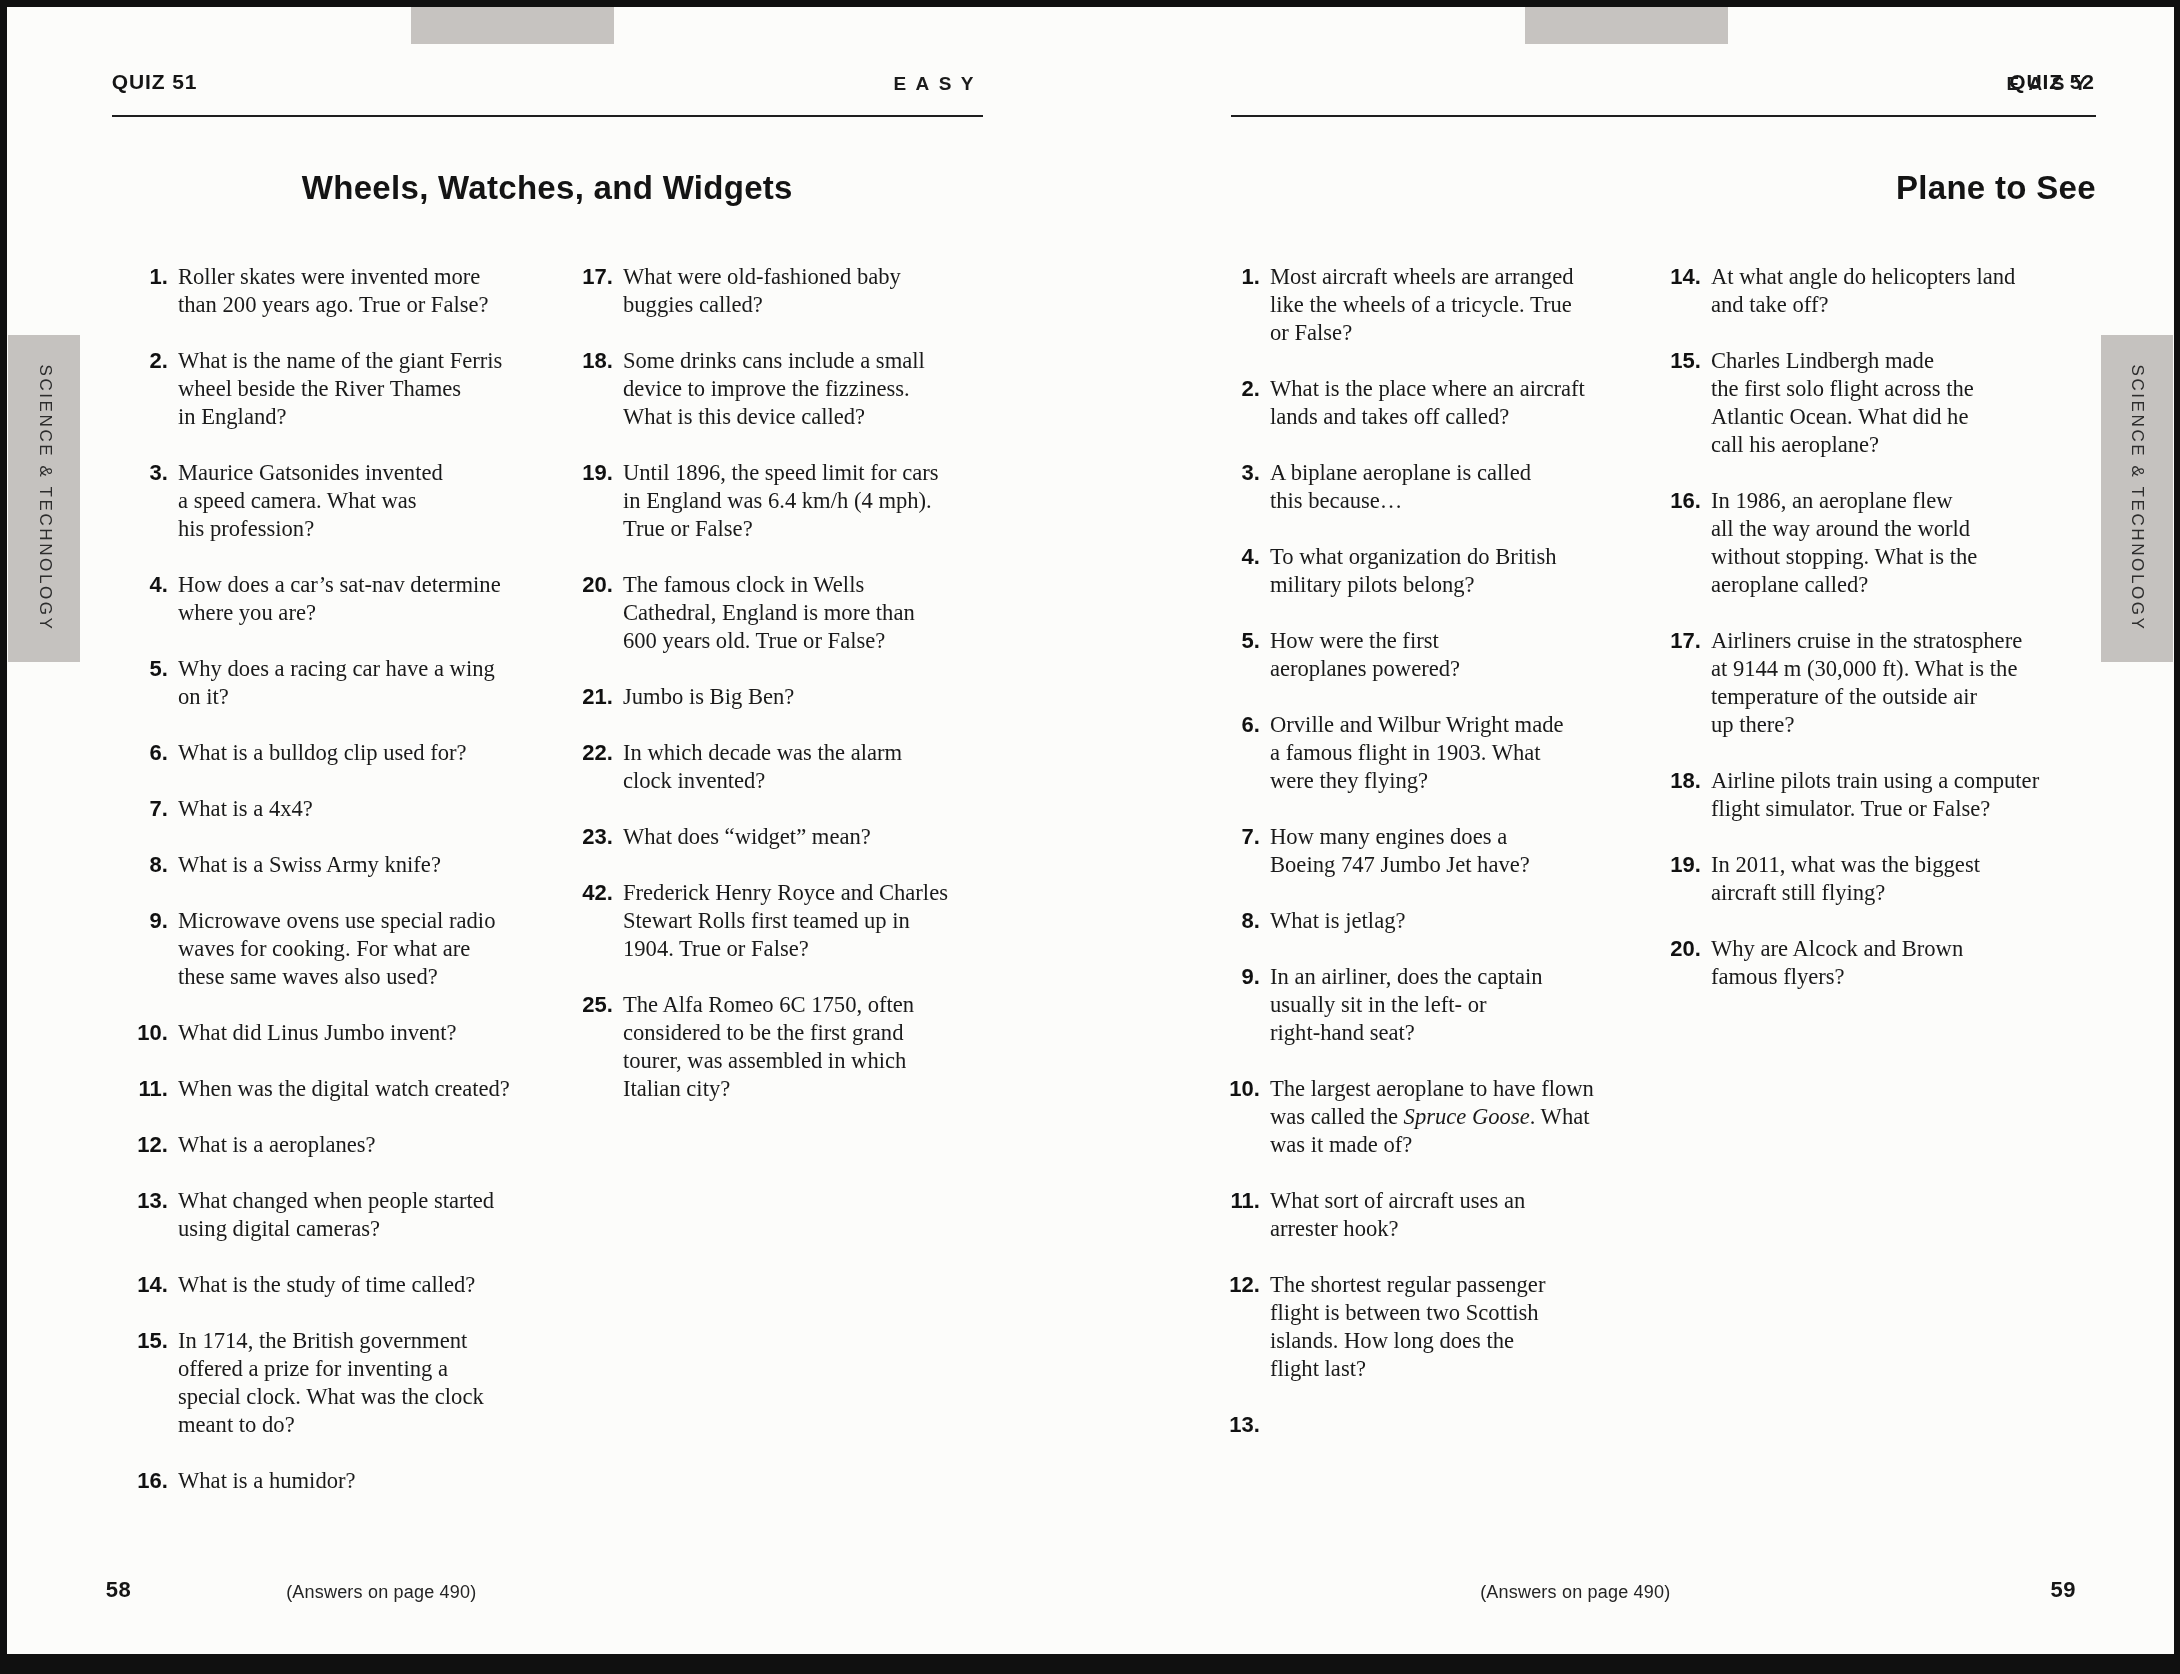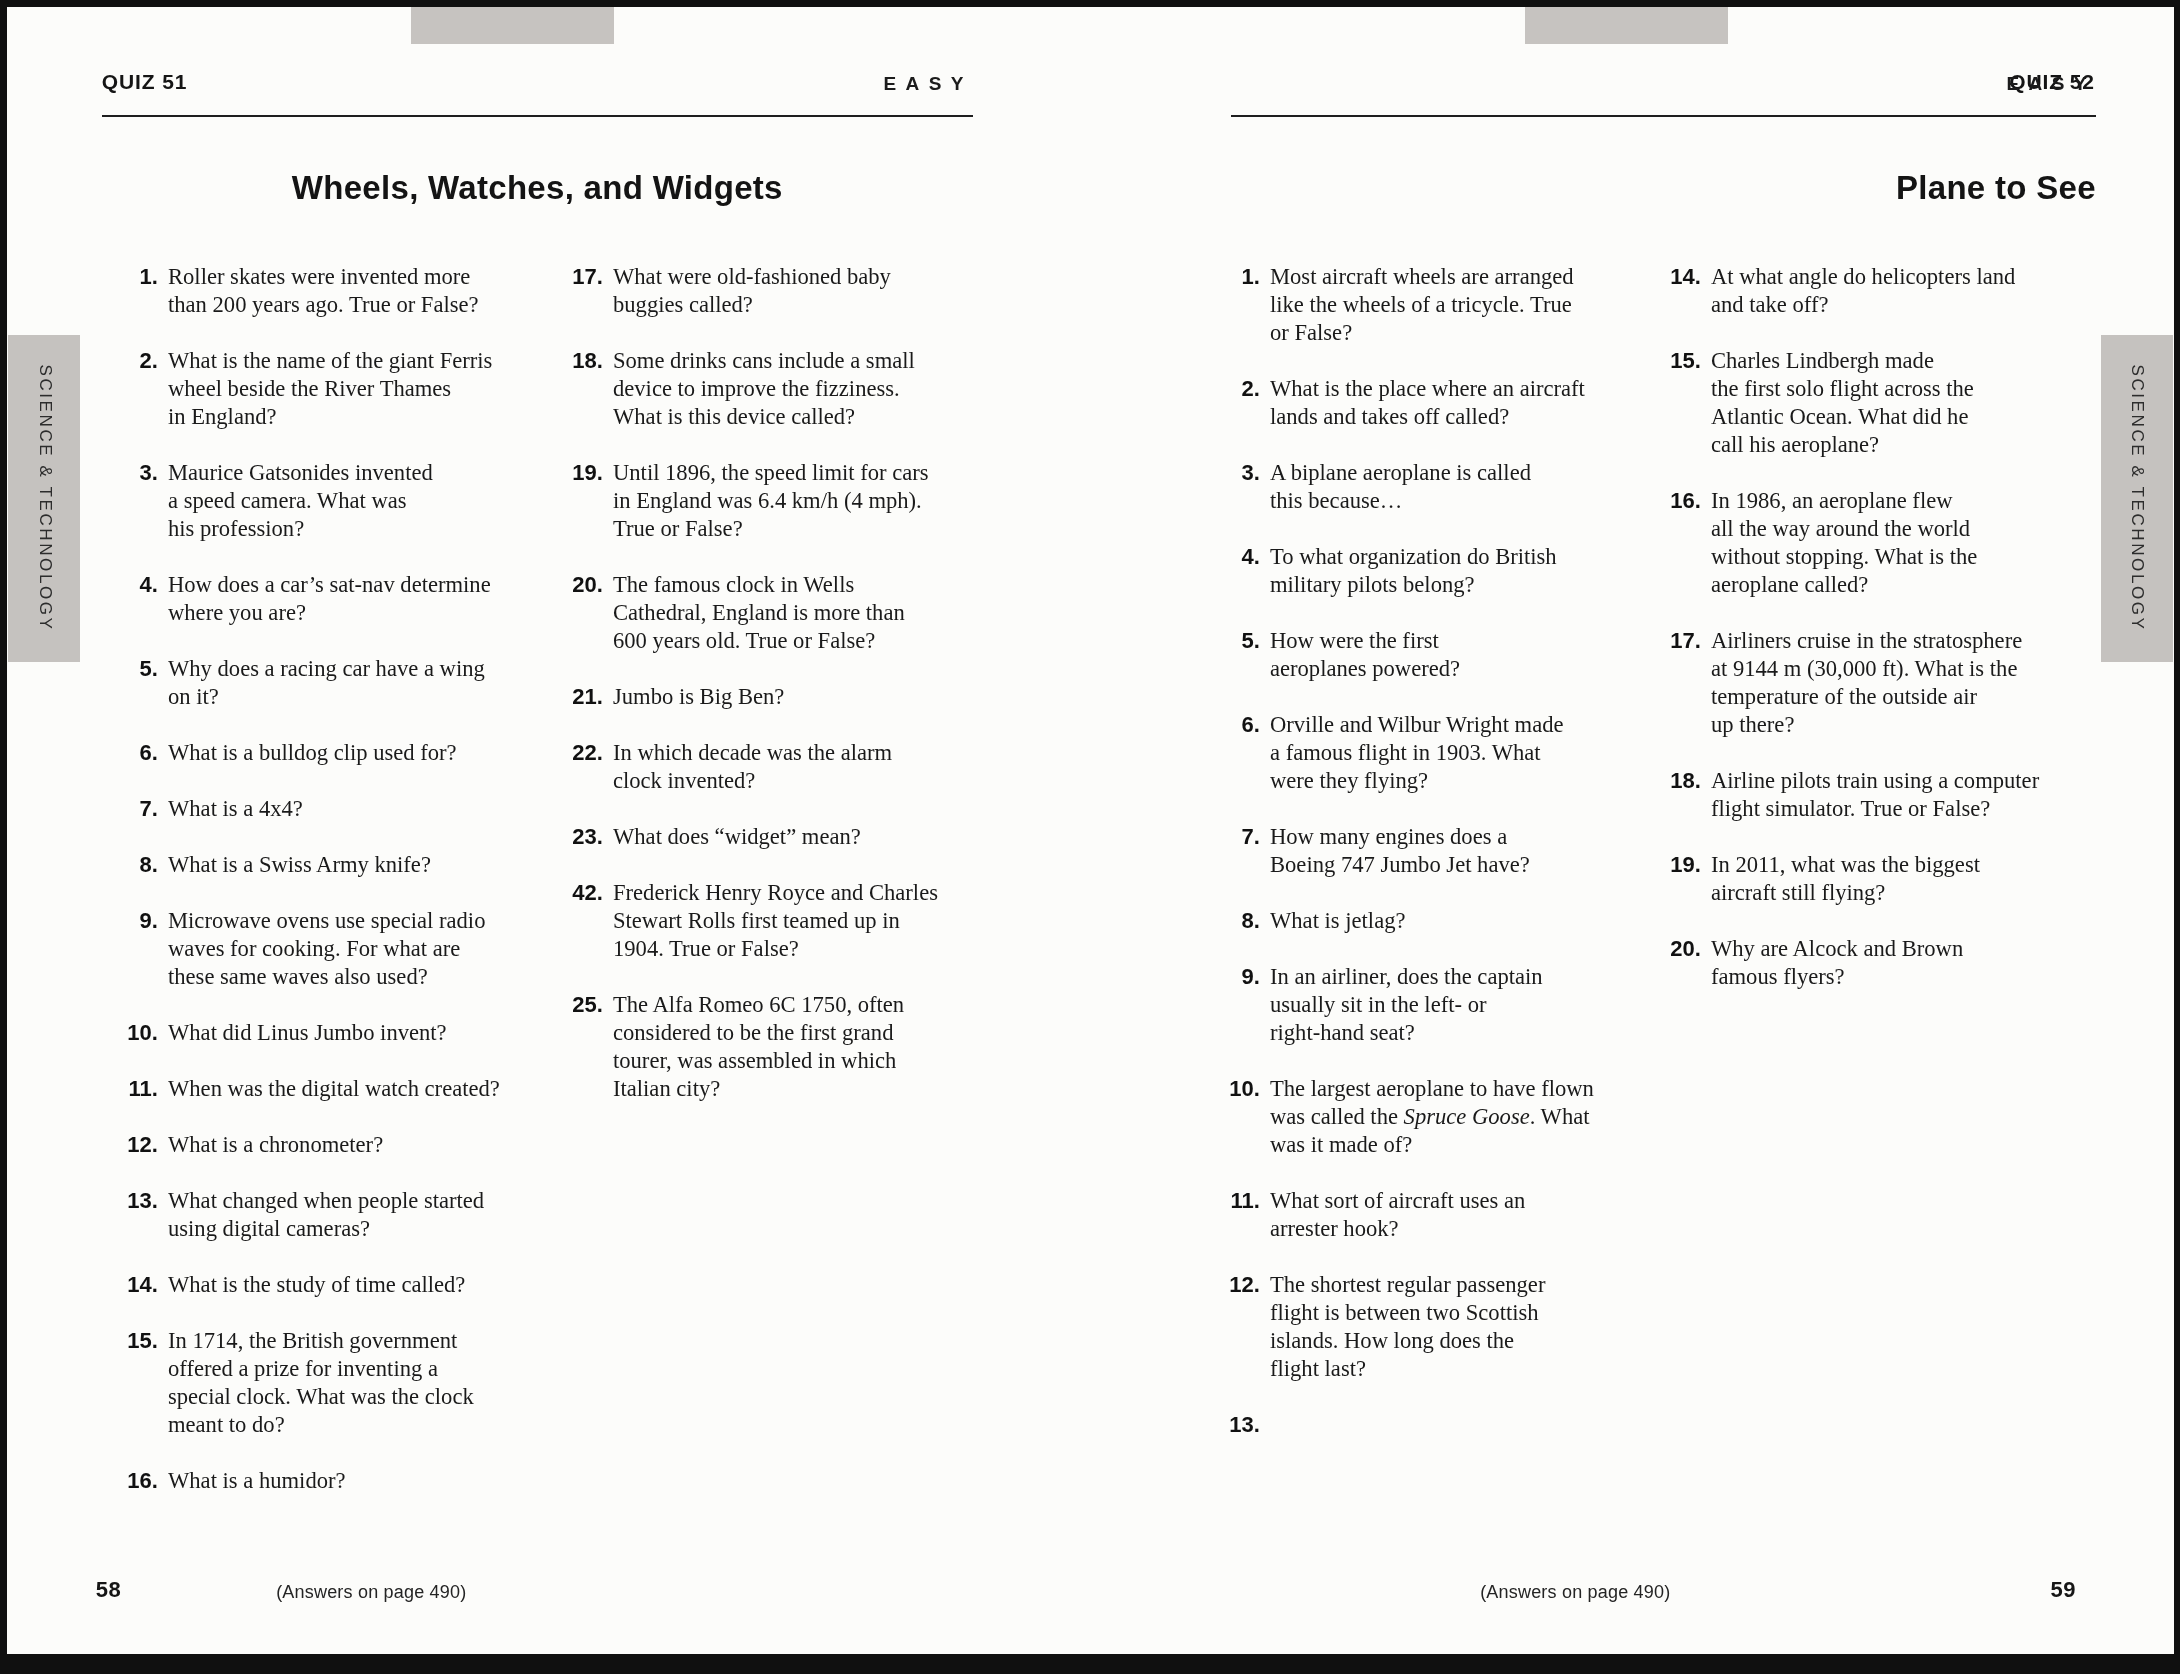--- a/index.html
+++ b/index.html
@@ -1,20 +1,20 @@
 <!DOCTYPE html>
 <html style="font-size:13.6px"><head>
 <meta charset="utf-8">
 <style>
   html,body{margin:0;padding:0;background:#101010;}
   body{width:2181px;height:1675px;position:relative;overflow:hidden;
        font-family:"Liberation Sans",sans-serif;}
   .spread{position:absolute;left:6.8px;top:6.8px;width:2167px;height:1647px;background:#fcfcfa;}
   .page{position:absolute;top:0;width:1083px;height:1647px;}
-  #page-left{left:4px;padding-left:44px;}
+  #page-left{left:14px;padding-left:44px;}
   #page-right{left:1083px;}
 
   .quiz-label{position:absolute;top:63px;font-size:21px;font-weight:700;
               letter-spacing:0.9px;color:#151515;}
   #page-left .quiz-label{left:91px;}
   #page-right .quiz-label{right:78px;}
 
   .difficulty{position:absolute;top:66px;font-size:19px;font-weight:600;
               letter-spacing:9.4px;color:#1c1c1c;text-align:right;text-indent:9.4px;}
   #page-left .difficulty{left:91px;width:871px;}
@@ -136,21 +136,21 @@
           <span class="qtext">What did Linus Jumbo invent?</span>
         </div>
 
         <div class="q">
           <span class="qnum">11.</span>
           <span class="qtext">When was the digital watch created?</span>
         </div>
 
         <div class="q">
           <span class="qnum">12.</span>
-          <span class="qtext">What is a chronometer?</span>
+          <span class="qtext">What is a aeroplanes?</span>
         </div>
 
         <div class="q">
           <span class="qnum">13.</span>
           <span class="qtext">What changed when people started<br>using digital cameras?</span>
         </div>
 
         <div class="q">
           <span class="qnum">14.</span>
           <span class="qtext">What is the study of time called?</span>

